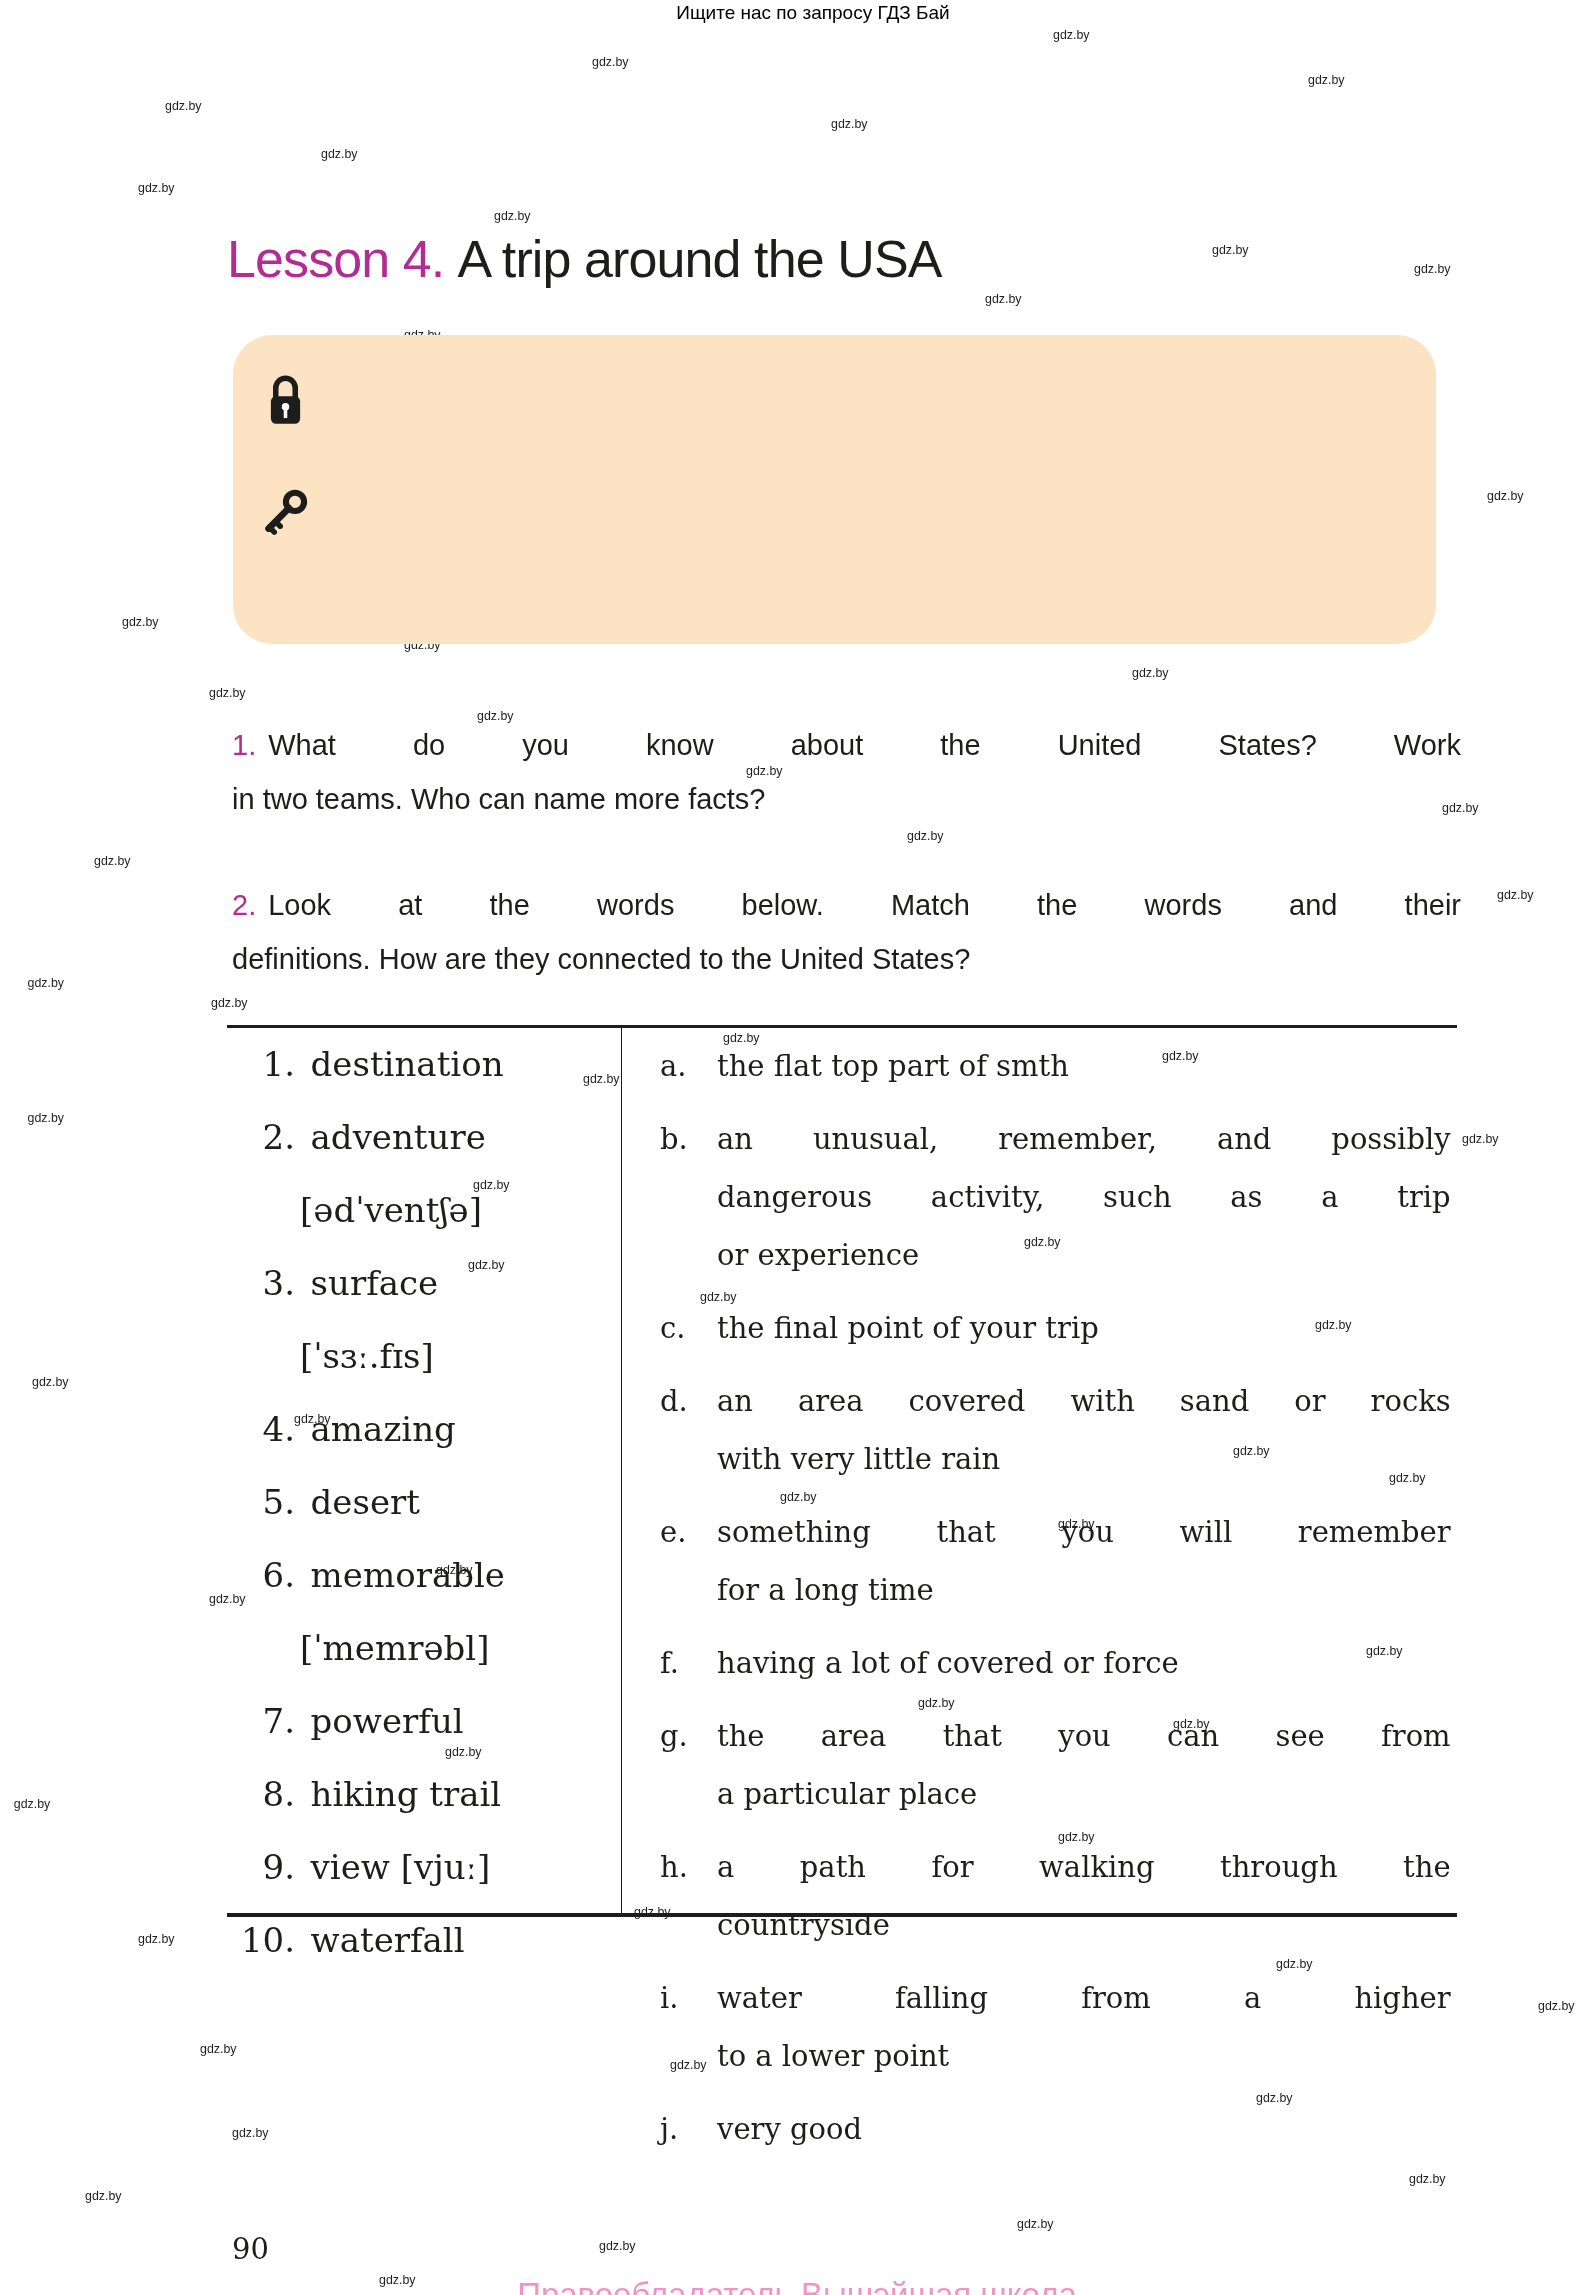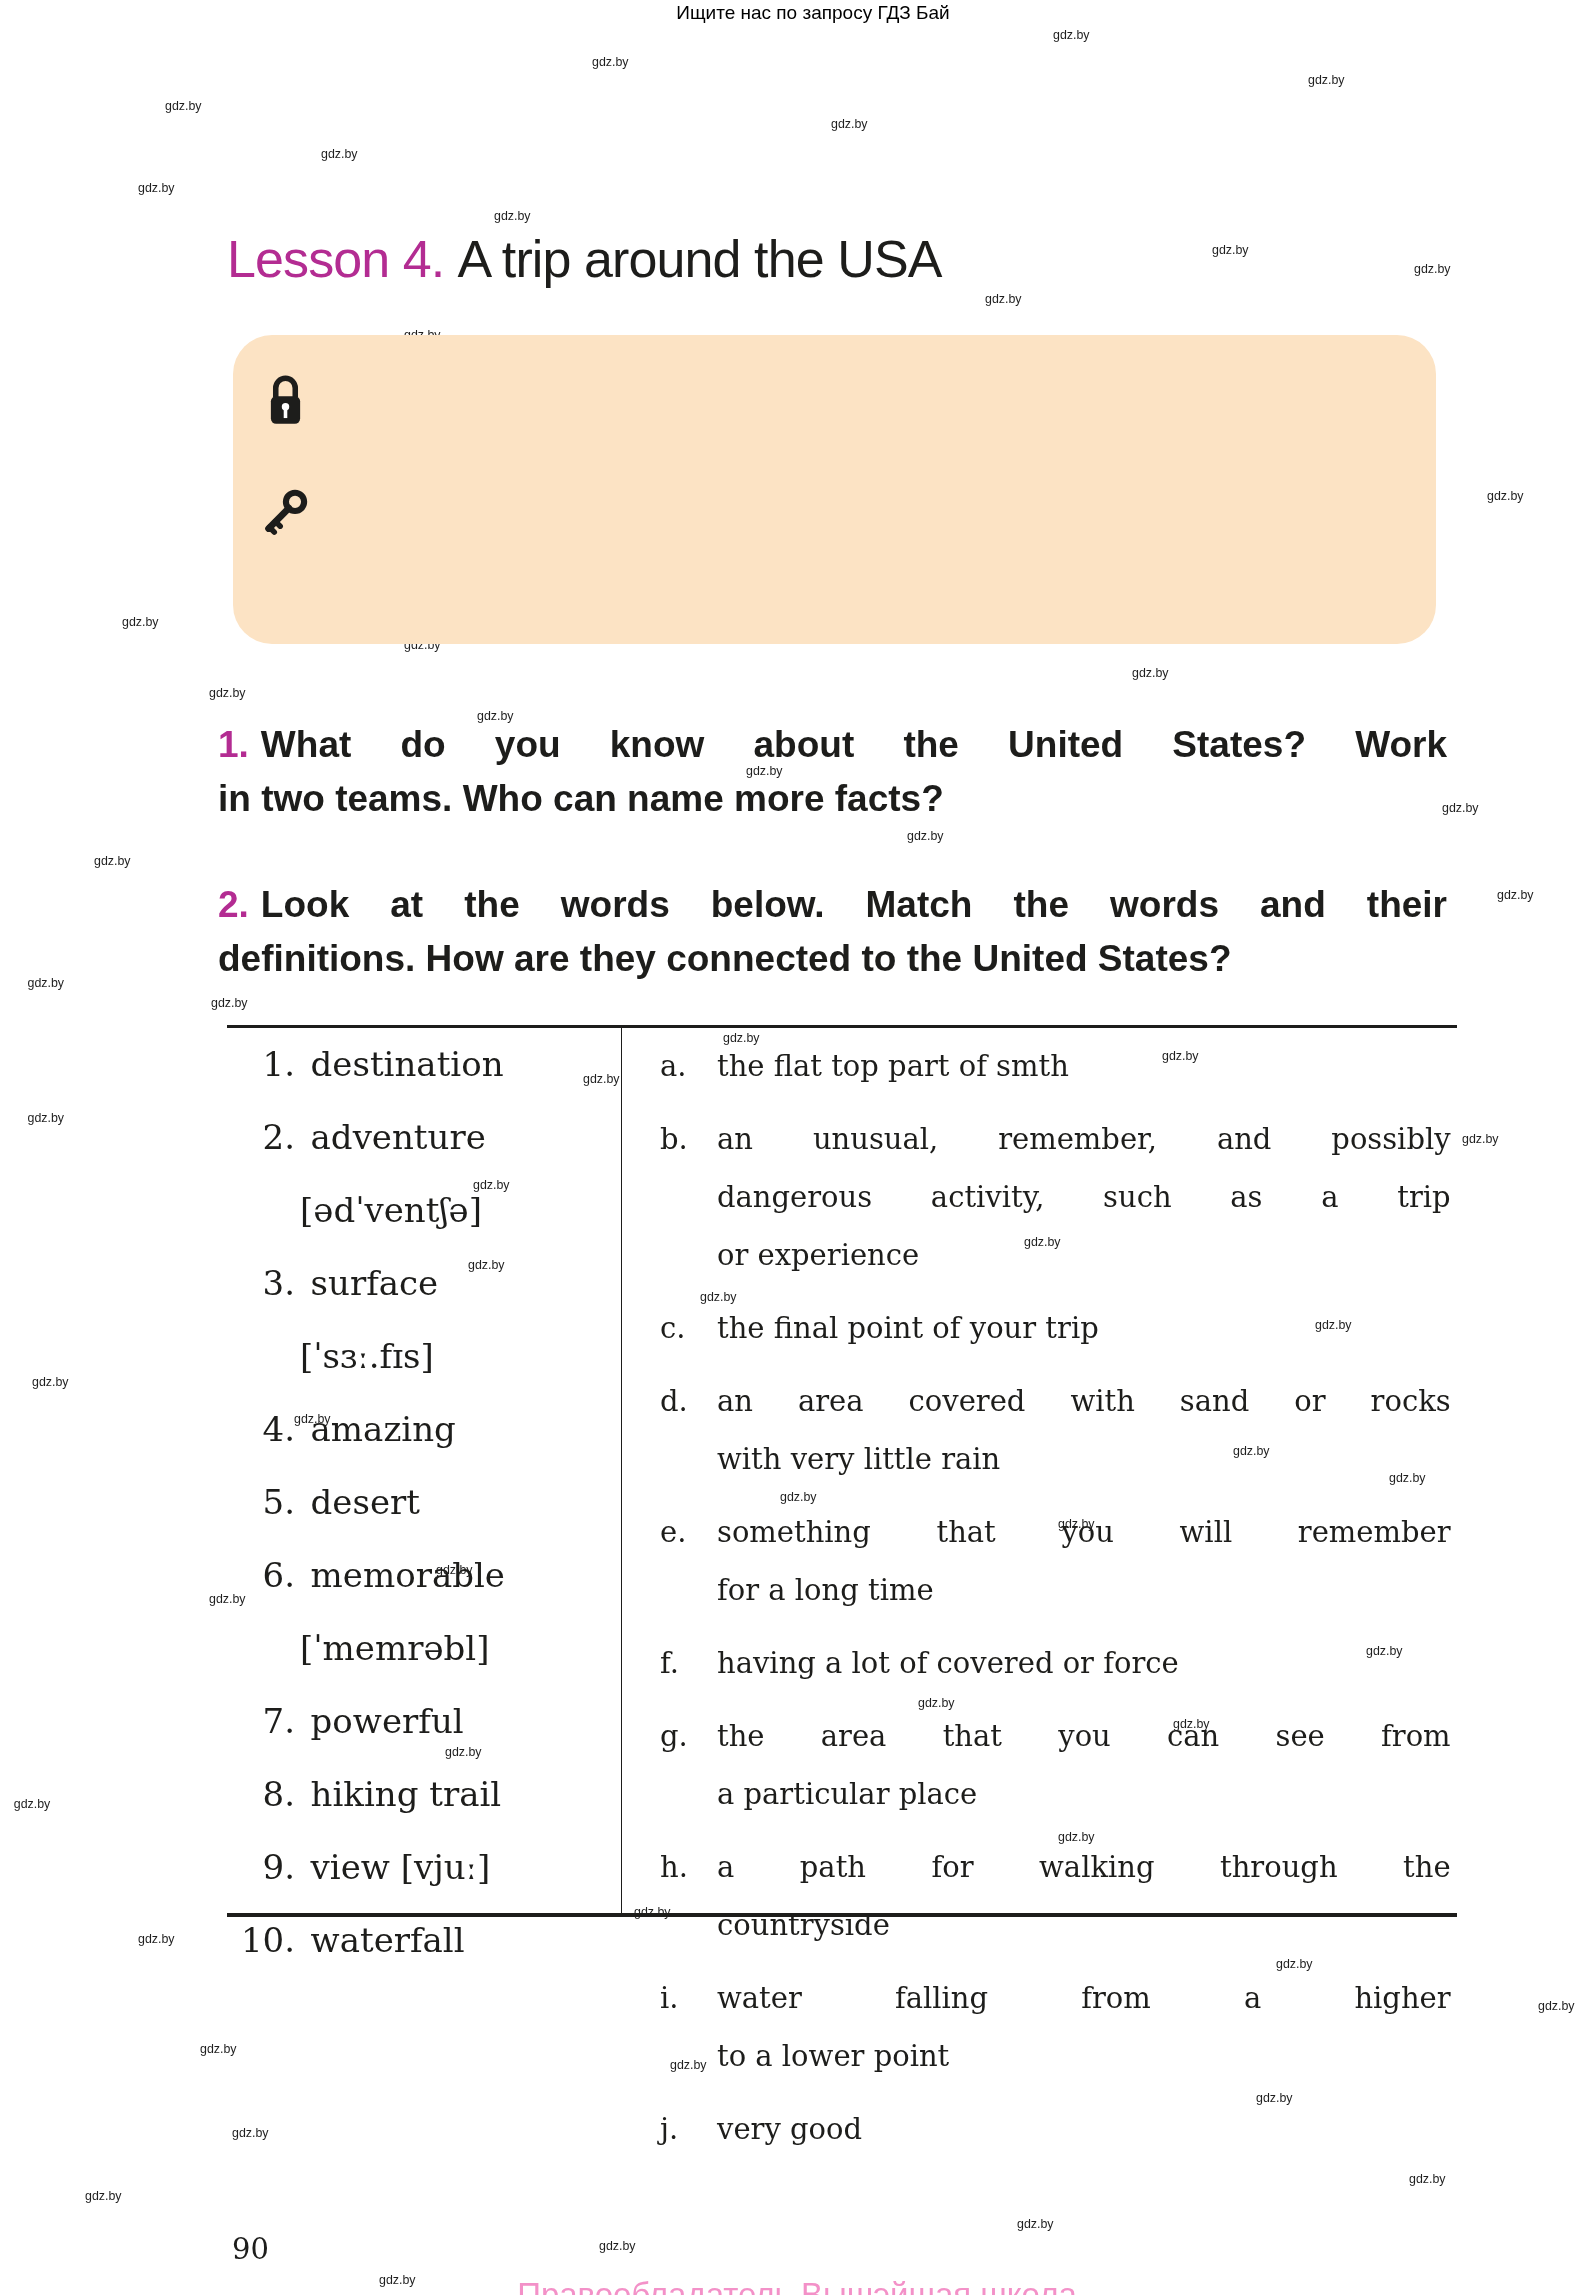--- a/index.html
+++ b/index.html
@@ -24,21 +24,21 @@
   .challenge-box{position:absolute;left:233px;top:335px;width:1203px;height:309px;
                  background:#fce3c4;border-radius:39px;}
   .cb-icon{position:absolute;}
   .cb-text{position:absolute;left:94px;top:48px;width:1088px;
            font-family:"DejaVu Serif","Liberation Serif",serif;font-size:35px;line-height:59px;}
   .cb-line{width:100%;}
   .stretch{text-align:justify;text-align-last:justify;}
   .cb-text b{font-weight:bold;}
 
   
-  .exercise{position:absolute;left:218px;width:1229px;font-size:37px;font-weight:bold;
+  .exercise{position:absolute;left:232px;width:1229px;font-size:29px;font-weight:normal;
             line-height:54px;color:#1d1d1b;}
   .ex1{top:718px;}
   .ex2{top:878px;}
   .ex-num{color:#b32c92;margin-right:12px;}
 
   
   .match-table{position:absolute;left:227px;top:1025px;width:1230px;height:892px;
                box-sizing:border-box;border-top:3.7px solid #1d1d1b;border-bottom:4.1px solid #1d1d1b;}
   .divider{position:absolute;left:394px;top:0;width:1.4px;height:100%;background:#1d1d1b;}
   .words-col{position:absolute;left:0;top:0;width:394px;

